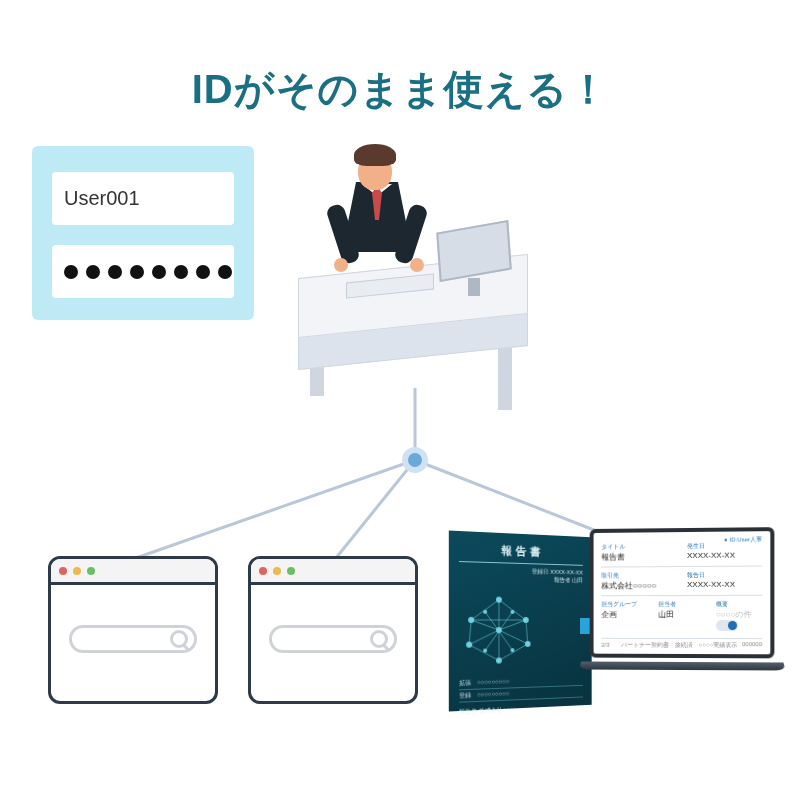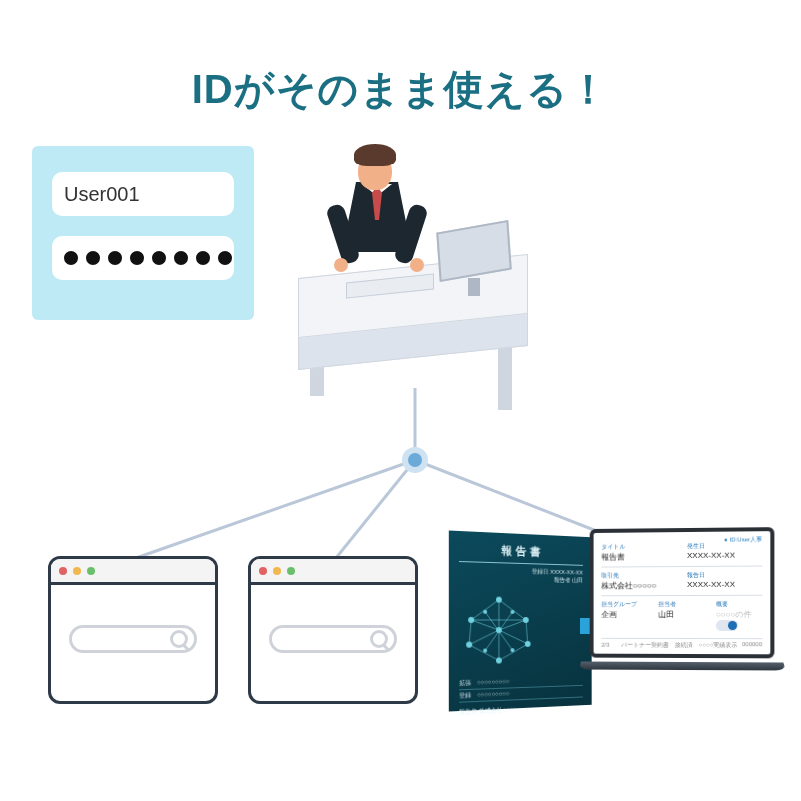--- a/index.html
+++ b/index.html
@@ -38,22 +38,22 @@
     top: 146px;
     left: 32px;
     width: 222px;
     height: 174px;
     background: var(--cyan);
     border-radius: 6px;
     padding: 26px 20px 0;
   }
   .login-card .field {
     background: #fff;
-    border-radius: 10px;
-    height: 44px;
+    border-radius: 4px;
+    height: 53px;
     margin-bottom: 20px;
     display: flex;
     align-items: center;
     padding: 0 12px;
     font-size: 20px;
     color: #333;
     text-align: right;
   }
   .pw-dots {
     display: flex;

